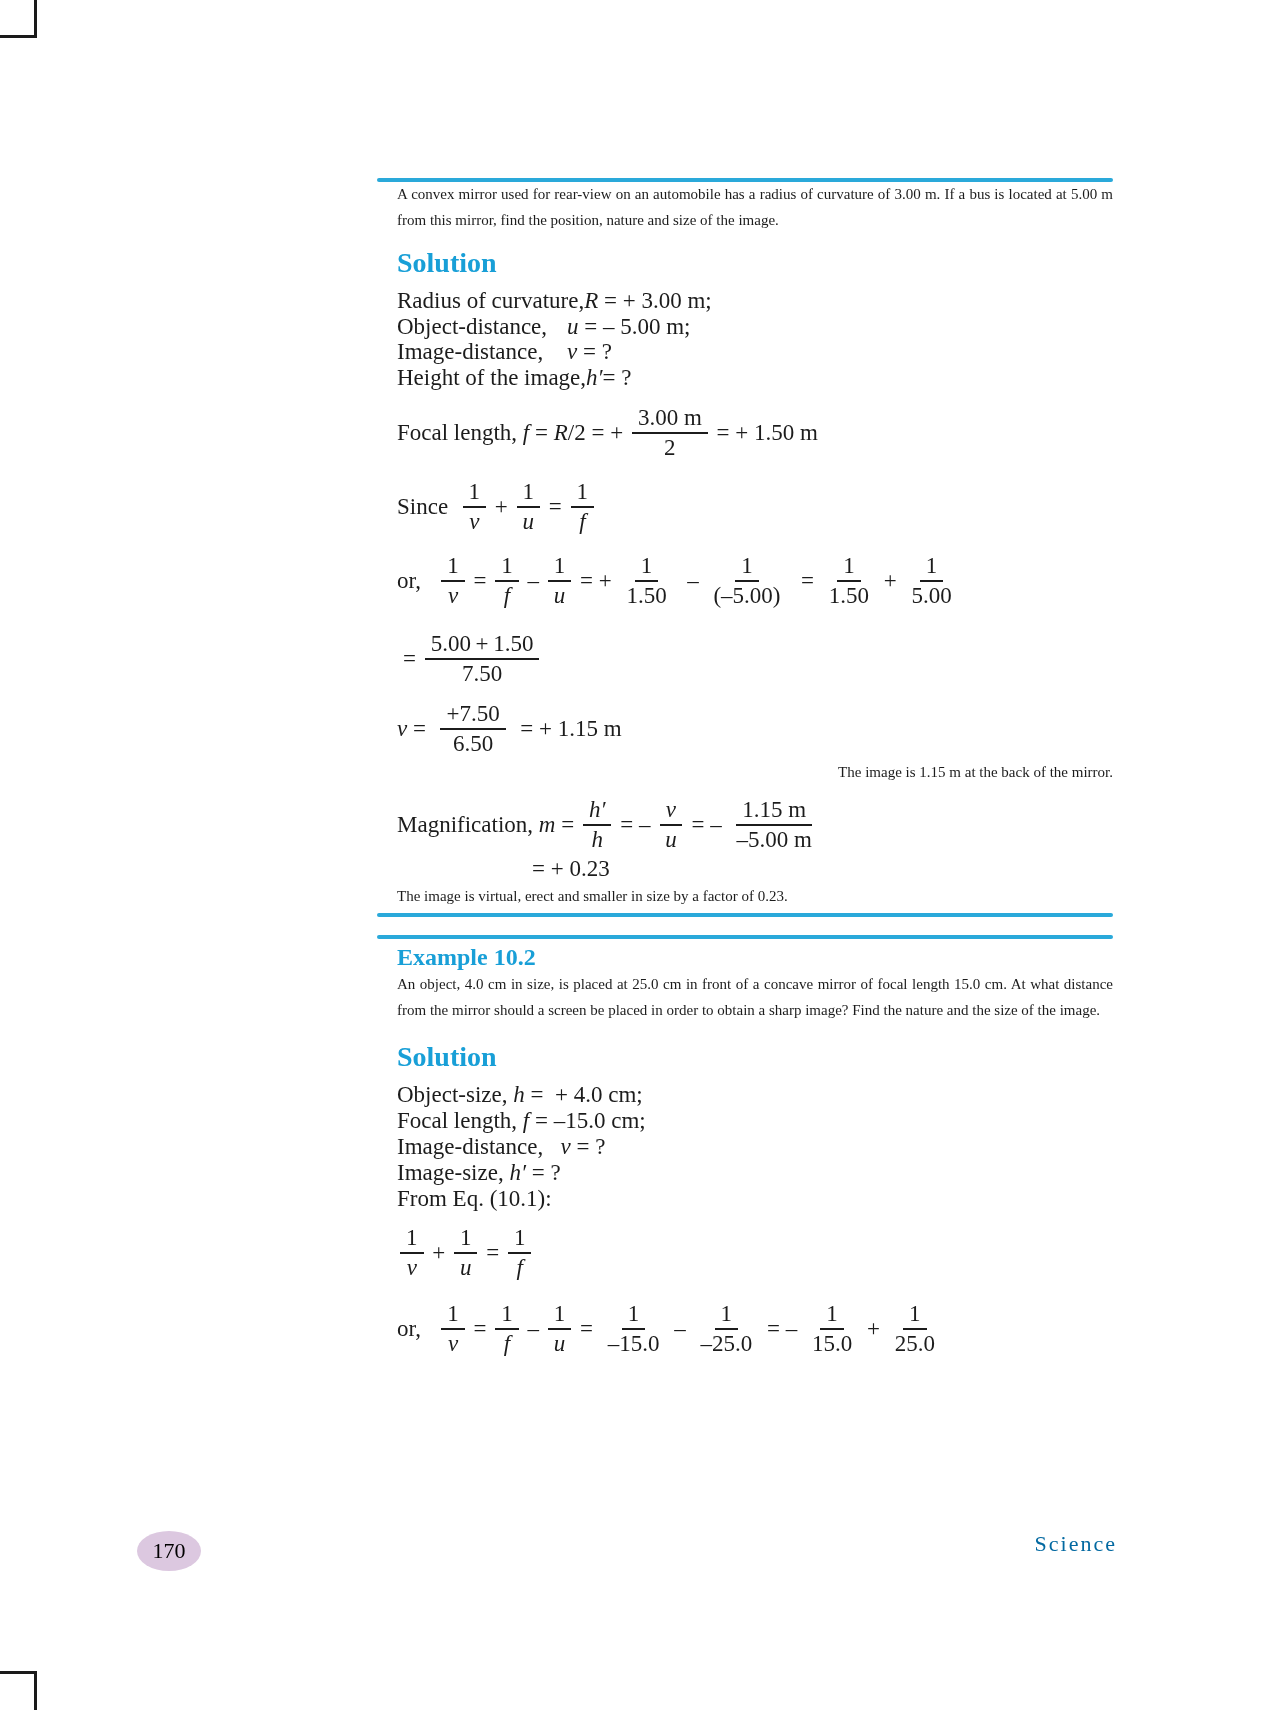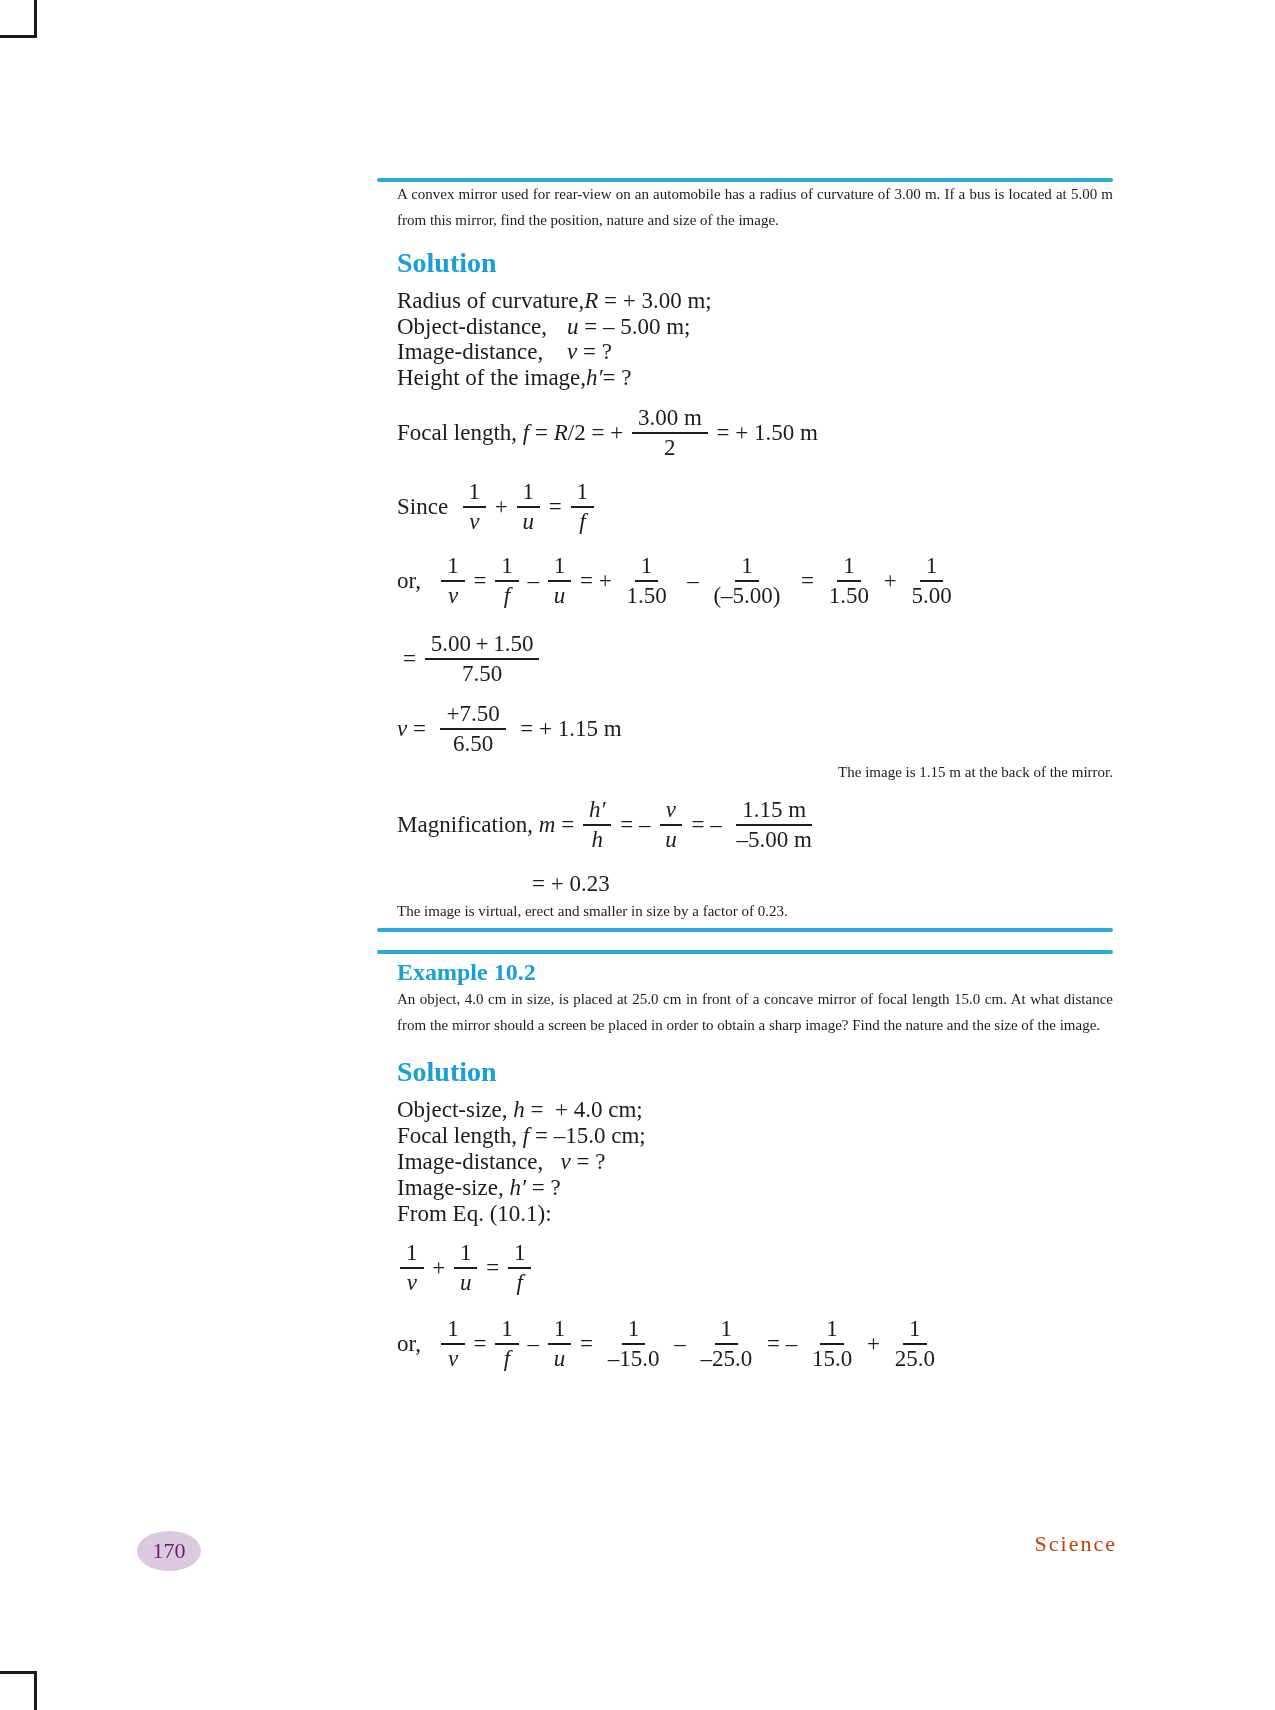--- a/index.html
+++ b/index.html
@@ -51,25 +51,25 @@
     display:inline-flex;flex-direction:column;align-items:center;
     margin:0 3px;
   }
   .frac .num{padding:0 6px 2px;border-bottom:2px solid var(--ink);line-height:24px;text-align:center;}
   .frac .den{padding:2px 6px 0;line-height:24px;text-align:center;}
 
   .page-badge{
     position:absolute;left:137px;top:1531px;width:64px;height:40px;
     background:var(--badge);border-radius:50%;
     display:flex;align-items:center;justify-content:center;
-    font-size:22px;color:#701a75;
+    font-size:22px;color:#000000;
   }
   .footer-right{
     position:absolute;right:158px;top:1531px;
-    font-size:22px;letter-spacing:2px;color:#c2410c;
+    font-size:22px;letter-spacing:2px;color:#0369a1;
   }
 </style>
 </head>
 <body>
 
 <div class="crop tl-v"></div>
 <div class="crop tl-h"></div>
 <div class="crop bl-h"></div>
 <div class="crop bl-v"></div>
 
@@ -202,21 +202,21 @@
       <span class="frac">
         <span class="num it">v</span>
         <span class="den it">u</span>
       </span>
       <span class="tok"> = – </span>
       <span class="frac">
         <span class="num">1.15 m</span>
         <span class="den">–5.00 m</span>
       </span>
     </div>
-  <div class="eq" style="margin-top:19px;padding-left:155px;">
+  <div class="eq" style="margin-top:4px;padding-left:155px;">
       <span class="tok">= + 0.23</span>
     </div>
 
   <div class="para indent" style="margin-top:2px;text-align:left;">The image is virtual, erect and smaller in size by a factor of 0.23.</div>
 
   <div class="rule" style="margin-top:4px;"></div>
 
   <div class="rule" style="margin-top:18px;"></div>
 
   <div class="ex-title indent" style="margin-top:5px;">Example 10.2</div>

